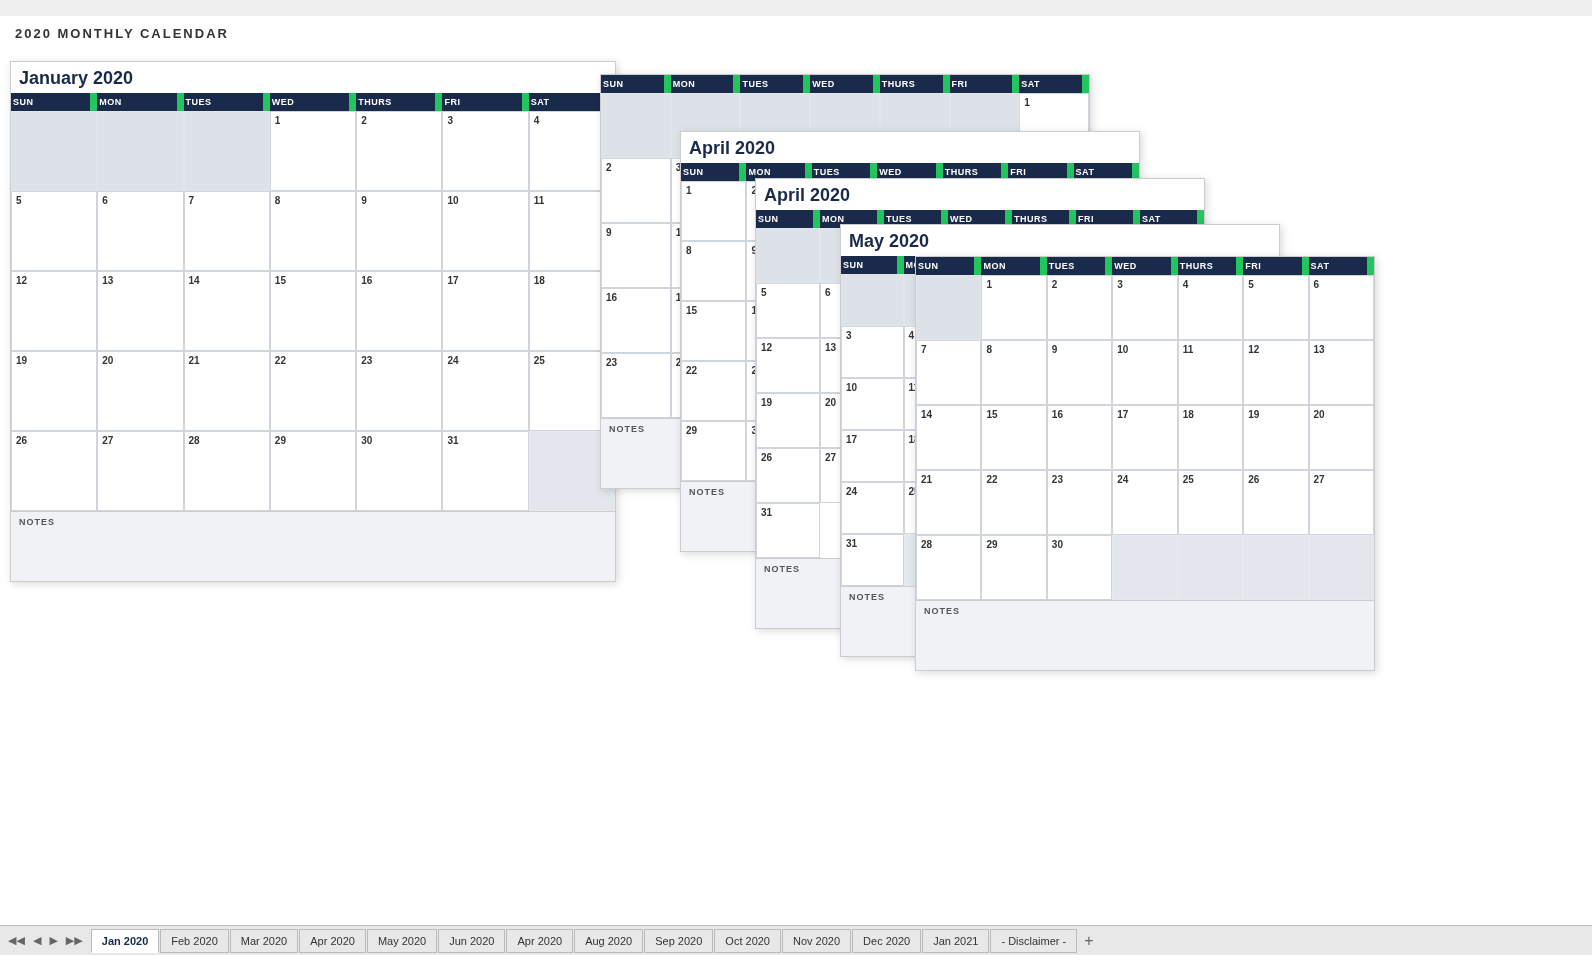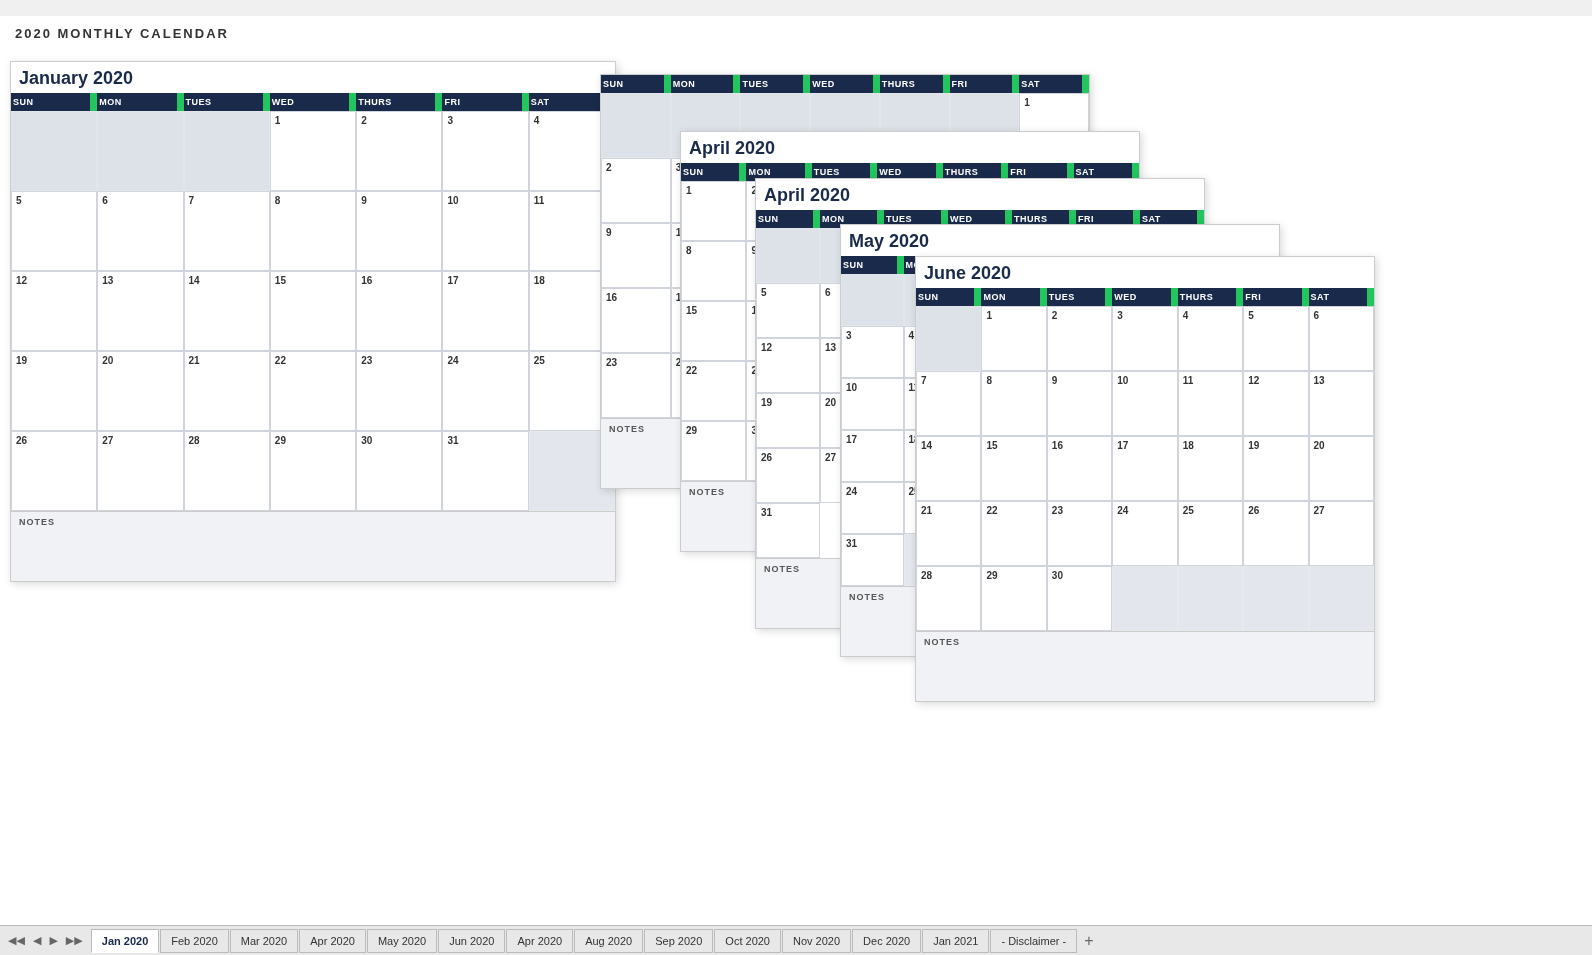--- a/index.html
+++ b/index.html
@@ -474,21 +474,20 @@
       <div class="cal-cell trail"></div>
       <div class="cal-cell trail"></div>
       <div class="cal-cell trail"></div>
       <div class="cal-cell trail"></div>
       <div class="cal-cell trail"></div>
     </div>
     <div class="notes-row">NOTES</div>
   </div>
 
   <div class="calendar-card" id="cal-jun">
-    <div class="cal-month-title">June 2020</div>
     <div class="cal-header-row cols7">
       <div class="cal-header-cell">SUN</div>
       <div class="cal-header-cell">MON</div>
       <div class="cal-header-cell">TUES</div>
       <div class="cal-header-cell">WED</div>
       <div class="cal-header-cell">THURS</div>
       <div class="cal-header-cell">FRI</div>
       <div class="cal-header-cell">SAT</div>
     </div>
     <div class="cal-body">

